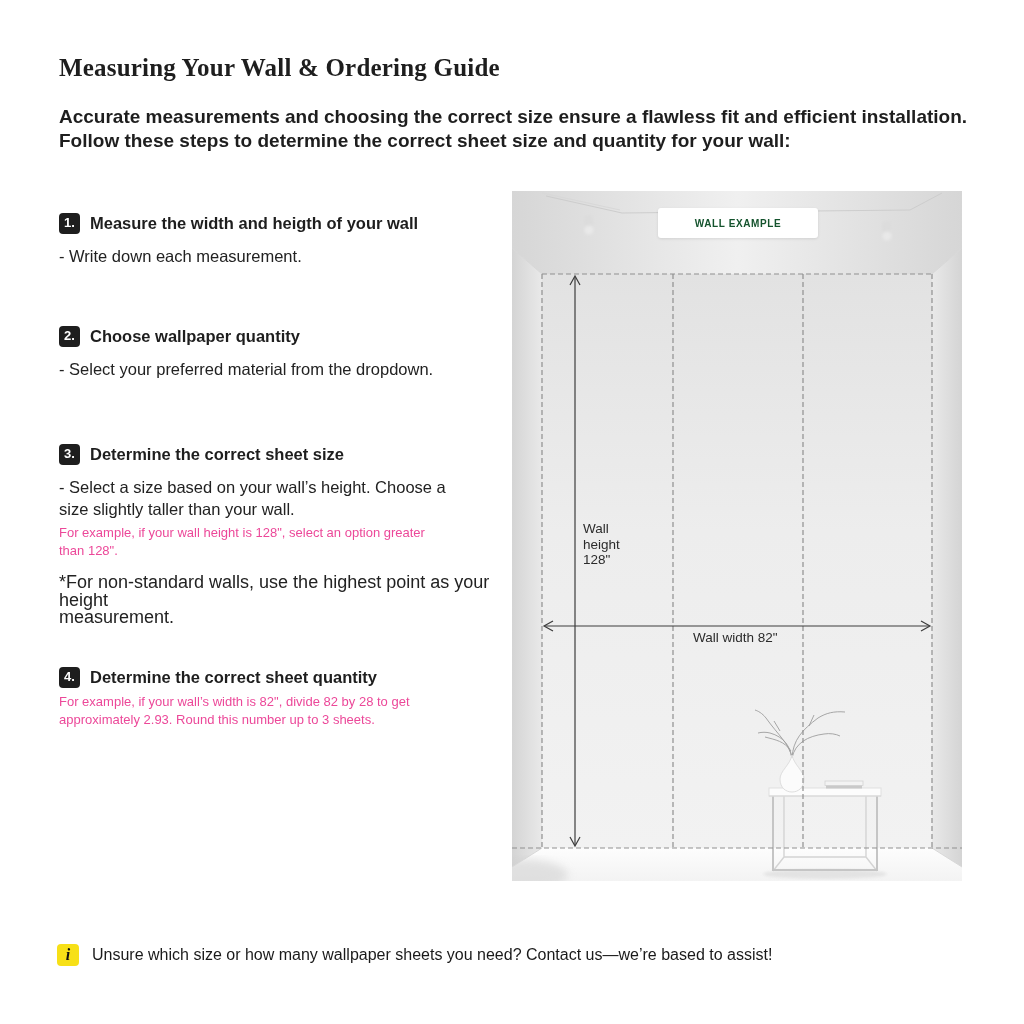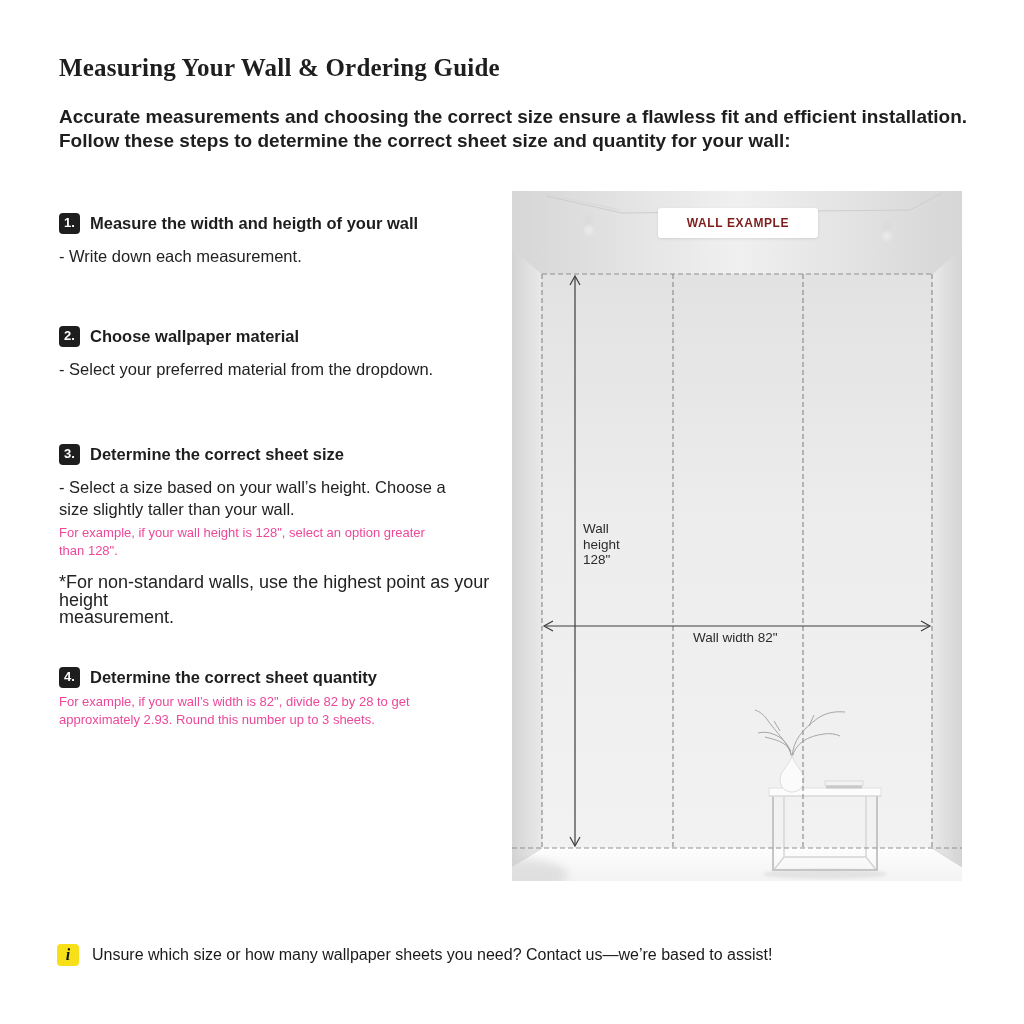--- a/index.html
+++ b/index.html
@@ -56,21 +56,21 @@
 
   .illustration{
     left:512px;top:191px;width:450px;height:690px;
     background:var(--room-bg);
   }
   .room-svg{position:absolute;left:0;top:0;width:450px;height:690px;display:block;}
   .wall-example-badge{
     left:146px;top:17px;width:160px;height:30px;
     background:#ffffff;border-radius:3px;
     display:flex;align-items:center;justify-content:center;
-    font-size:12px;font-weight:700;letter-spacing:.6px;color:#7f1d1d;
+    font-size:10px;font-weight:700;letter-spacing:.6px;color:#14532d;
     box-shadow:0 1px 3px rgba(0,0,0,.10);
   }
   .height-label{left:71px;top:330px;font-size:13.5px;line-height:15.5px;color:#2b2b2b;}
   .width-label{left:181px;top:439px;font-size:13.5px;color:#2b2b2b;}
 </style>
 </head>
 <body>
 
 <h1 class="abs page-title">Measuring Your Wall &amp; Ordering Guide</h1>
 
@@ -81,21 +81,21 @@
   <div class="step-head">
     <span class="step-badge">1.</span>
     <span>Measure the width and heigth of your wall</span>
   </div>
   <p class="step-desc pre">- Write down each measurement.</p>
 </section>
 
 <section class="abs step" style="top:324px;">
   <div class="step-head">
     <span class="step-badge">2.</span>
-    <span>Choose wallpaper material</span>
+    <span>Choose wallpaper quantity</span>
   </div>
   <p class="step-desc pre">- Select your preferred material from the dropdown.</p>
 </section>
 
 <section class="abs step" style="top:442px;">
   <div class="step-head">
     <span class="step-badge">3.</span>
     <span>Determine the correct sheet size</span>
   </div>
   <p class="step-desc pre">- Select a size based on your wall’s height. Choose a

